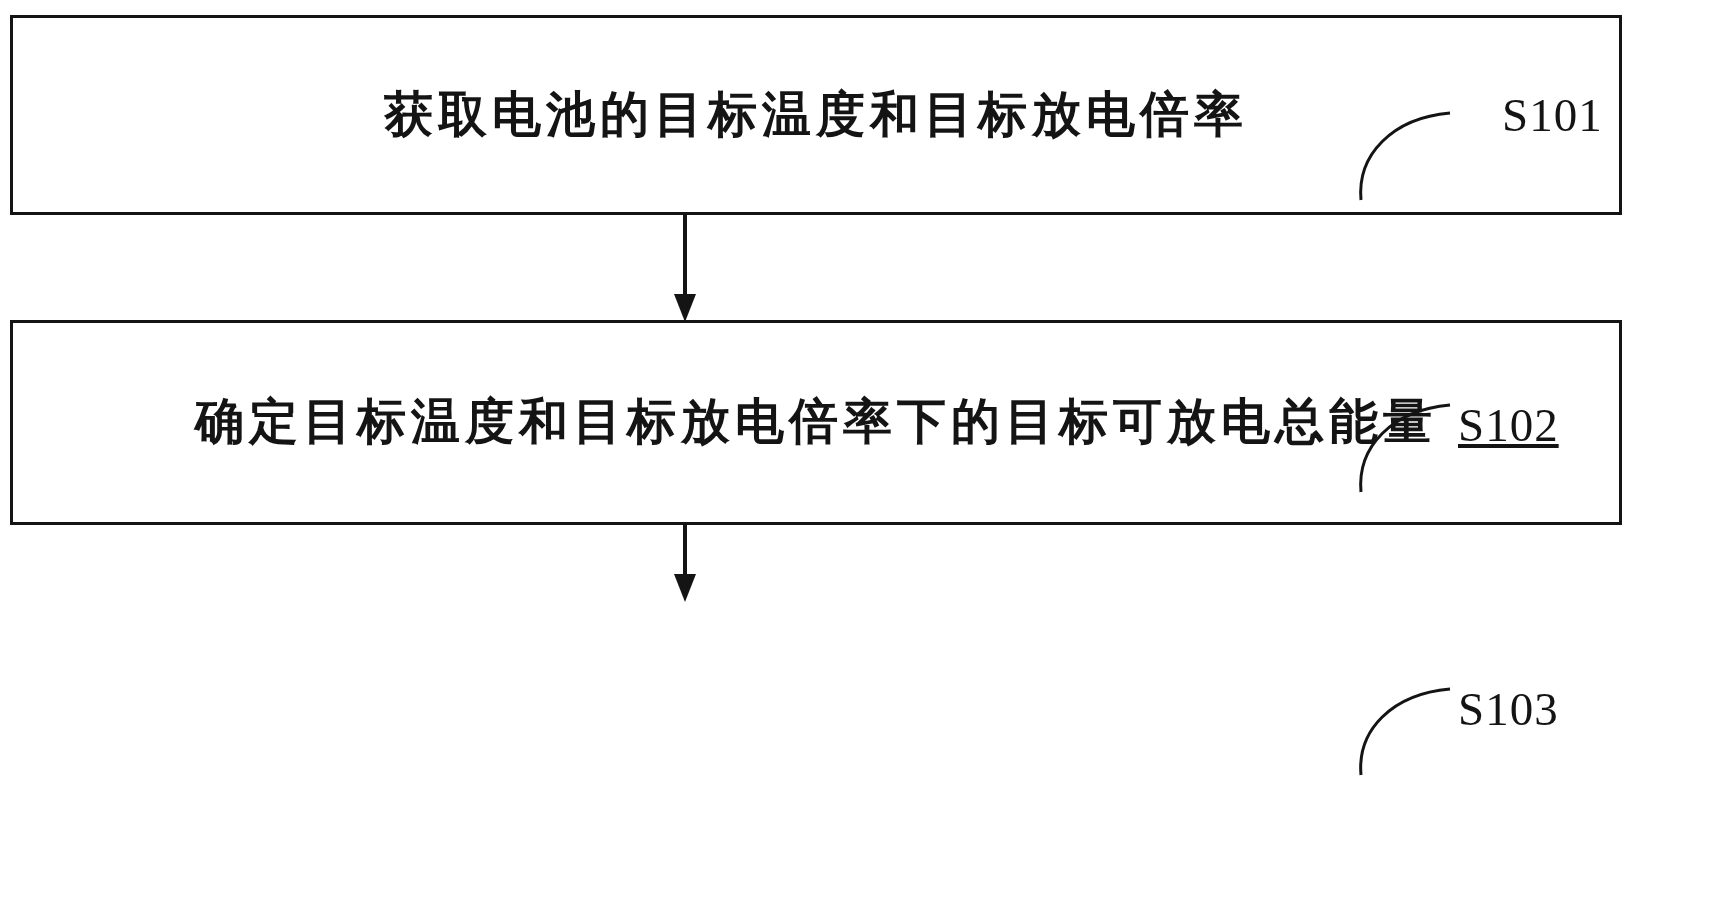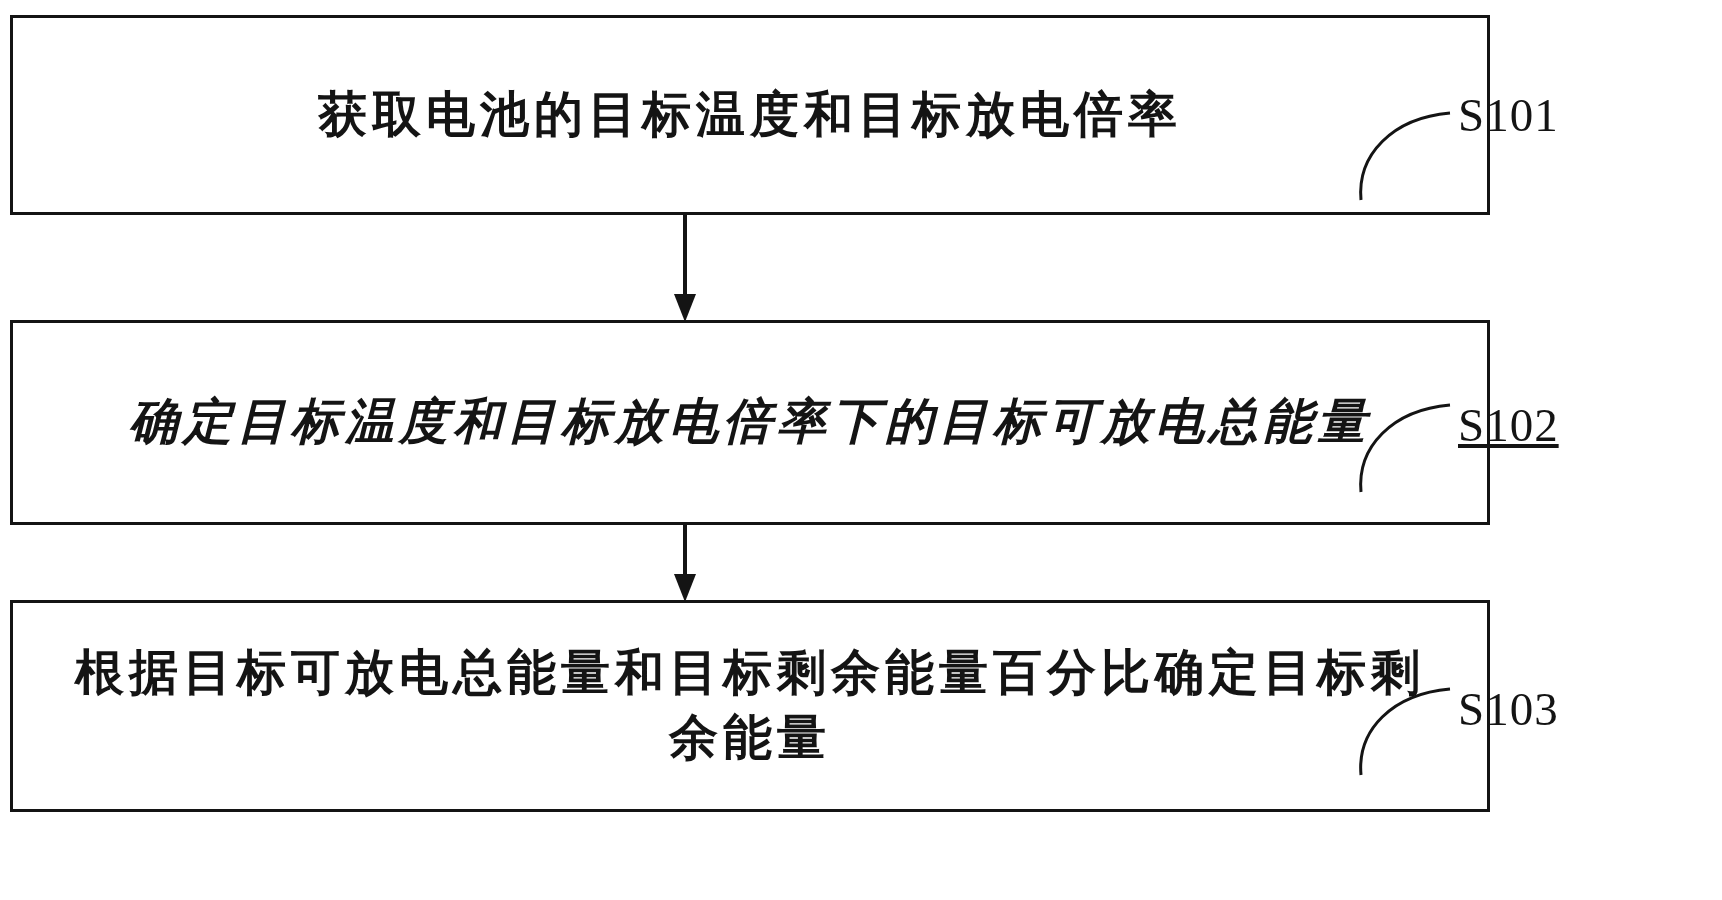--- a/index.html
+++ b/index.html
@@ -11,51 +11,51 @@
     position: relative;
     width: 1722px;
     height: 900px;
     background: #ffffff;
     overflow: hidden;
     font-family: "Liberation Serif", "DejaVu Serif", serif;
   }
   .flow-box {
     position: absolute;
     left: 10px;
-    width: 1480px;
+    width: 1612px;
     box-sizing: border-box;
     border: 3px solid #141414;
     background: #ffffff;
     display: flex;
     flex-direction: column;
     justify-content: center;
     align-items: center;
     text-align: left;
   }
   .flow-box .box-text {
     font-size: 49px;
     font-weight: 700;
     letter-spacing: 5px;
     line-height: 1.32;
     color: #141414;
     white-space: nowrap;
   }
   .box-1 { top: 15px;  height: 200px; }
-  .box-2 { top: 320px; height: 205px; font-style: italic; }
+  .box-2 { top: 320px; height: 205px; }
   .box-3 { top: 600px; height: 212px; }
   .step-label {
     position: absolute;
     left: 1458px;
     font-size: 47px;
     font-weight: 400;
     color: #141414;
     letter-spacing: 1px;
     white-space: nowrap;
   }
-  .label-1 { top: 88px; }
+  .label-1 { top: 88px; margin-left: 44px; }
   .label-2 { top: 398px; text-decoration: underline; }
   .label-3 { top: 682px; }
   .connector-layer {
     position: absolute;
     top: 0;
     left: 0;
     width: 1722px;
     height: 900px;
     pointer-events: none;
   }
@@ -66,24 +66,20 @@
 <div class="canvas">
 
   <div class="flow-box box-1">
     <div class="box-text">获取电池的目标温度和目标放电倍率</div>
   </div>
 
   <div class="flow-box box-2">
     <div class="box-text">确定目标温度和目标放电倍率下的目标可放电总能量</div>
   </div>
 
-  <div class="flow-box box-3">
-    <div class="box-text">根据目标可放电总能量和目标剩余能量百分比确定目标剩</div>
-    <div class="box-text">余能量</div>
-  </div>
 
   <div class="step-label label-1">S101</div>
   <div class="step-label label-2">S102</div>
   <div class="step-label label-3">S103</div>
 
   <svg class="connector-layer" viewBox="0 0 1722 900" xmlns="http://www.w3.org/2000/svg">
 
     <g>
       <line x1="685" y1="215" x2="685" y2="300" stroke="#141414" stroke-width="4"></line>
       <polygon points="685,322 674,294 696,294" fill="#141414"></polygon>

